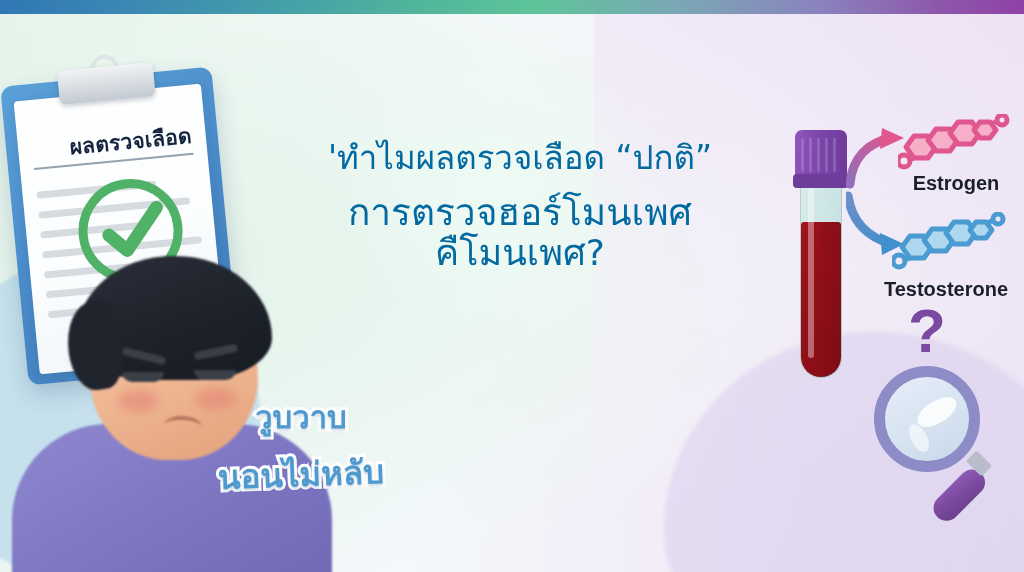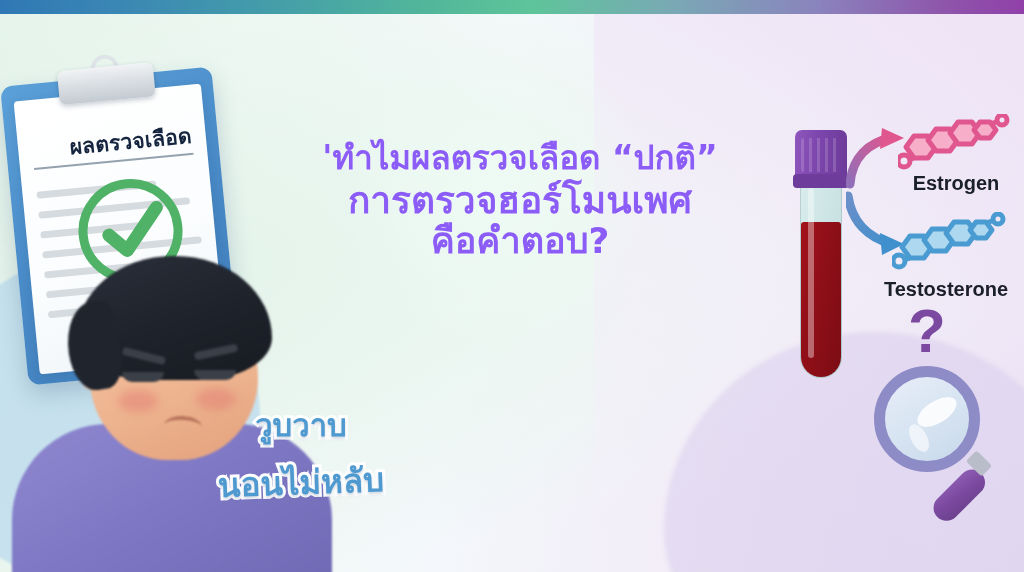--- a/index.html
+++ b/index.html
@@ -124,33 +124,33 @@
   .p-mouth{
     position:absolute;left:136px;top:168px;width:38px;height:16px;
     border-radius:50% 50% 40% 40%;
     border-top:4px solid #b9745c;border-left:0;border-right:0;border-bottom:0;
     transform:rotate(3deg);
   }
 
   
   .headline{
     position:absolute;left:250px;top:140px;width:540px;
-    text-align:center;color:#8b5cf6;
+    text-align:center;color:#0369a1;
     font-family:"DejaVu Sans","Liberation Sans",sans-serif;
-    font-weight:700;line-height:1.12;
+    font-weight:400;line-height:1.12;
     text-shadow:0 1px 0 rgba(255,255,255,.45);
   }
   .hl-1,.hl-2{font-size:33px;}
   .hl-2{letter-spacing:-.3px;}
-  .hl-3{font-size:37px;margin-top:3px;}
+  .hl-3{font-size:37px;margin-top:15px;}
   .hl-4{font-size:34px;letter-spacing:-.4px;}
   .hl-5{font-size:36px;}
 
   
-  .badges{position:absolute;left:196px;top:400px;width:210px;text-align:center;}
+  .badges{position:absolute;left:196px;top:392px;width:210px;text-align:center;}
   .badge{
     font-family:"DejaVu Sans","Liberation Sans",sans-serif;
     font-weight:700;color:#4e9ad0;display:block;
     -webkit-text-stroke:6px #ffffff;
     paint-order:stroke fill;
     text-shadow:0 2px 3px rgba(60,90,130,.25);
   }
   .badge-1{font-size:31px;}
   .badge-2{font-size:33px;margin-top:6px;transform:rotate(-2deg);}
 
@@ -278,21 +278,21 @@
     <div class="p-eye" style="left:94px;top:124px;"></div>
     <div class="p-eye" style="left:166px;top:122px;"></div>
     <div class="p-cheek" style="left:90px;top:142px;"></div>
     <div class="p-cheek" style="left:168px;top:140px;"></div>
     <div class="p-mouth"></div>
   </div>
 
   <div class="headline">
     <div class="hl-1">'ทำไมผลตรวจเลือด “ปกติ”</div>
     <div class="hl-3">การตรวจฮอร์โมนเพศ</div>
-    <div class="hl-5">คือคำตอบ?</div>
+    <div class="hl-5">คืโมนเพศ?</div>
   </div>
 
   <div class="badges">
     <span class="badge badge-1">วูบวาบ</span>
     <span class="badge badge-2">นอนไม่หลับ</span>
   </div>
 
   <div class="tube">
     <div class="tube-glass"></div>
     <div class="tube-blood"></div>

